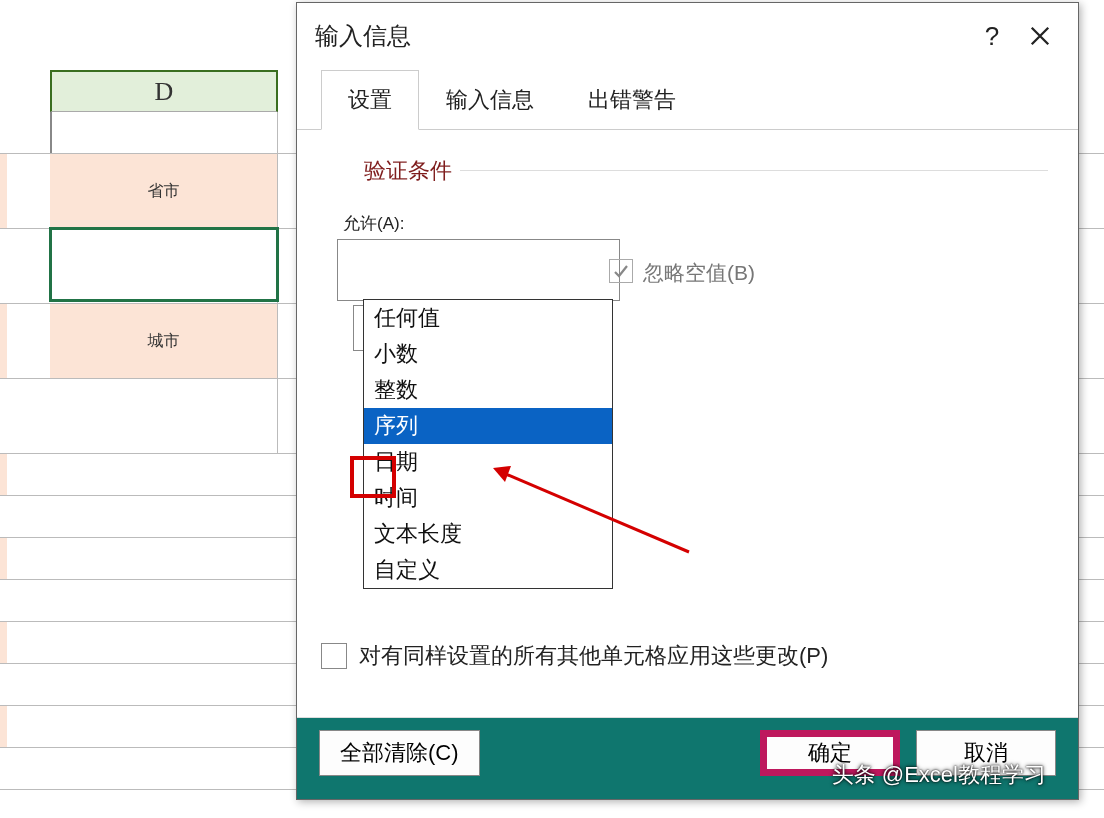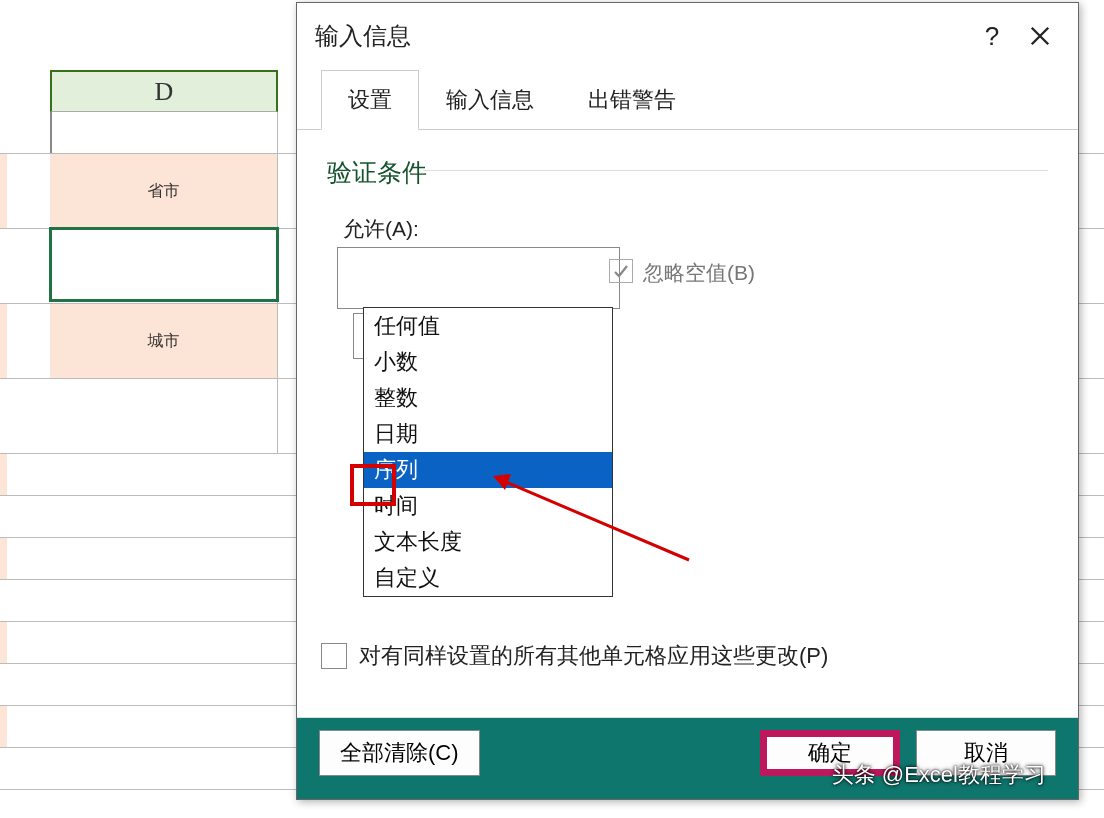--- a/index.html
+++ b/index.html
@@ -102,34 +102,35 @@
   .tab.active {
     border: 1px solid #ccc;
     border-bottom: 1px solid #fff;
     background: #fff;
   }
 
   .content {
     padding: 26px 30px 10px 30px;
   }
   .group-label {
-    font-size: 25px;
-    color: #14532d;
+    font-size: 22px;
+    color: #7f1d1d;
     position: relative;
     padding-bottom: 6px;
     margin-bottom: 20px;
+    margin-left: 37px;
   }
   .group-label::after {
     content: "";
     position: absolute;
     left: 96px; right: 0; top: 14px;
     border-top: 1px solid #ddd;
   }
   .field-label {
-    font-size: 21px;
+    font-size: 17px;
     color: #222;
     margin-left: 16px;
     margin-bottom: 8px;
   }
 
   .combo-wrap {
     position: relative;
     margin-left: 10px;
   }
   .red-box {
@@ -314,22 +315,22 @@
           <svg viewBox="0 0 16 10">
               <path d="M1 1 L8 8 L15 1" stroke="#555" stroke-width="1.6" fill="none"></path>
             </svg>
         </span>
       </div>
 
       <div class="dropdown">
         <div class="opt">任何值</div>
         <div class="opt">小数</div>
         <div class="opt">整数</div>
+        <div class="opt sel">序列</div>
         <div class="opt">日期</div>
-        <div class="opt sel">序列</div>
         <div class="opt">时间</div>
         <div class="opt">文本长度</div>
         <div class="opt">自定义</div>
 
         <div class="red-box opt-sel"></div>
         <svg class="red-arrow" viewBox="0 0 210 100">
           <line x1="200" y1="92" x2="12" y2="12" stroke="#d40000" stroke-width="3"></line>
           <polygon points="4,8 22,6 16,22" fill="#d40000"></polygon>
         </svg>
       </div>

